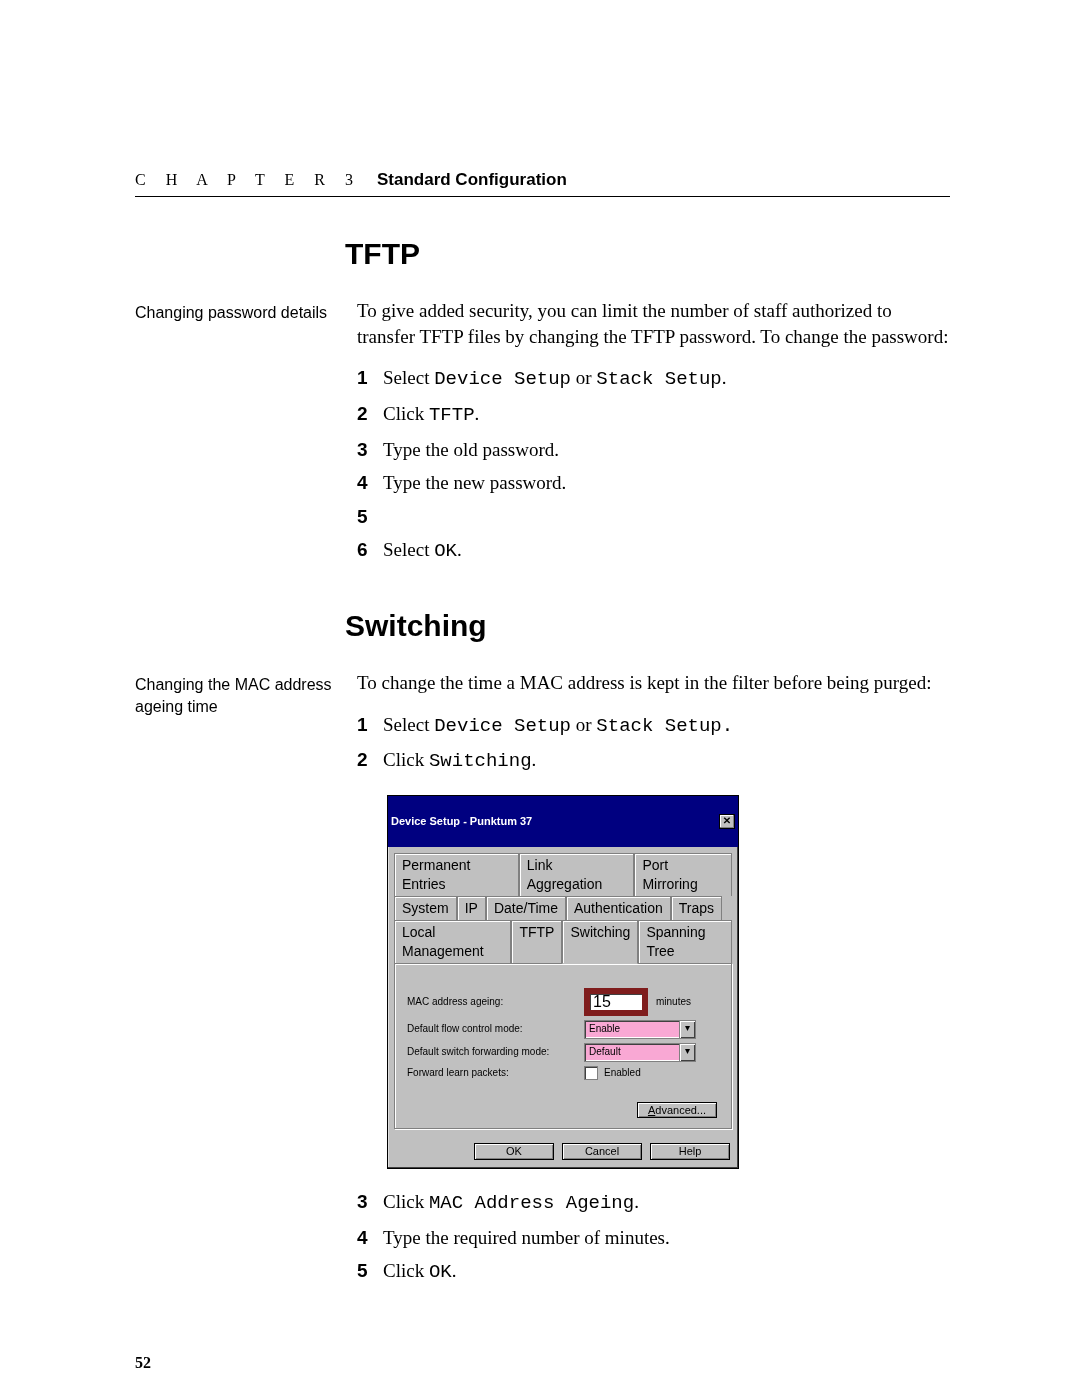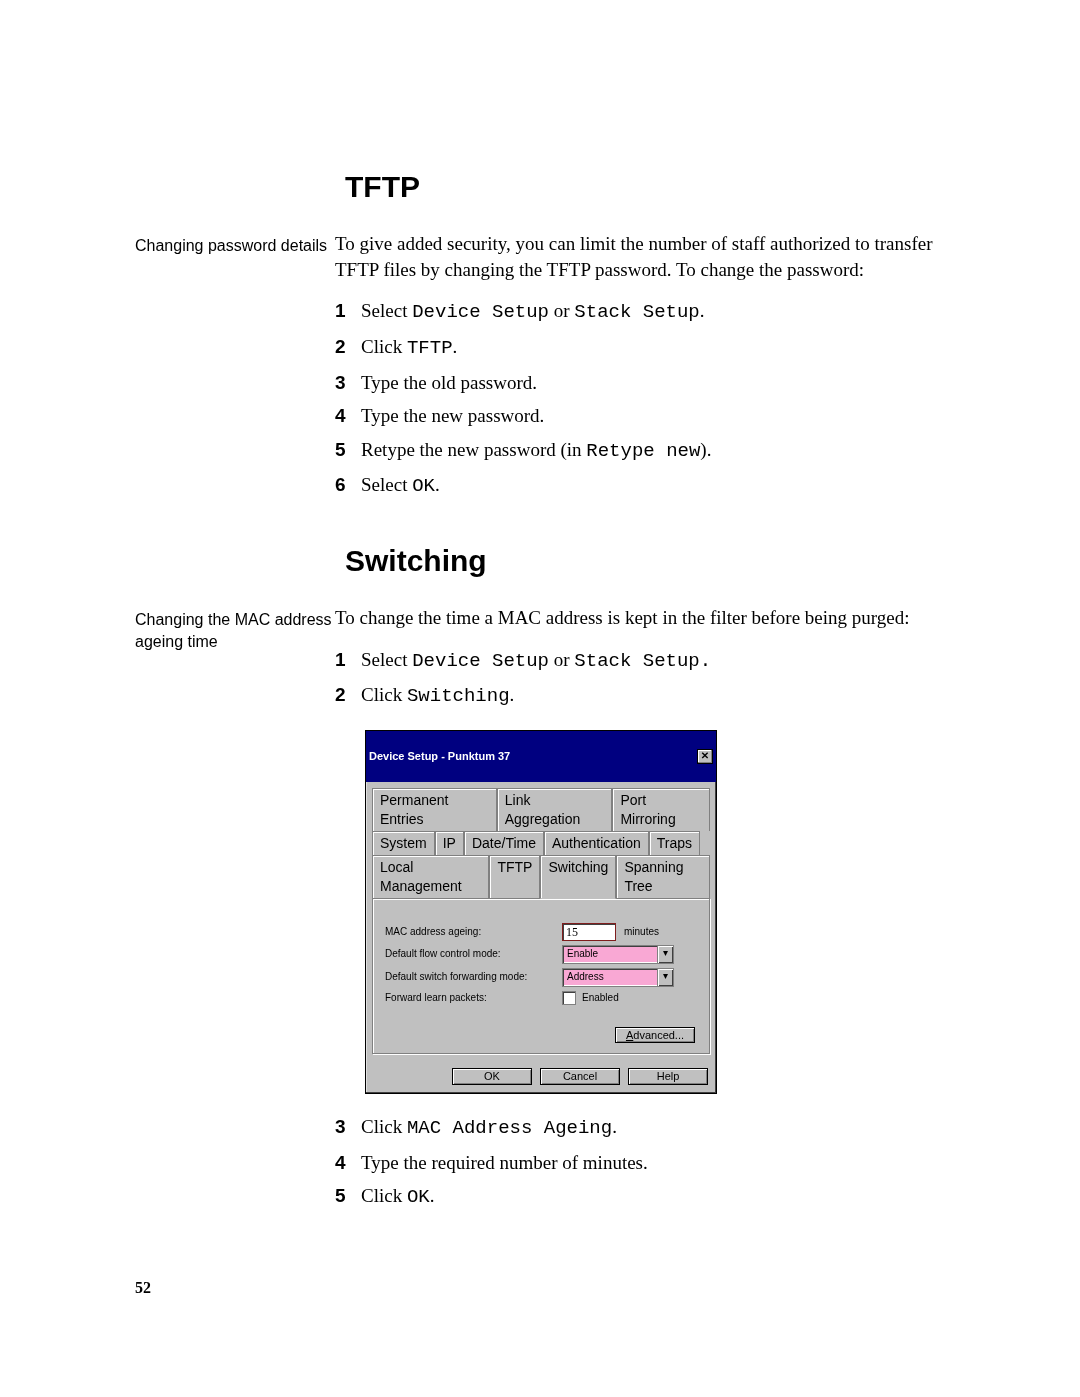--- a/index.html
+++ b/index.html
@@ -28,21 +28,21 @@
     margin-right: 16px;
   }
   .chapter-title {
     font-weight: bold;
     font-family: Arial, Helvetica, sans-serif;
     font-size: 17px;
   }
   .twocol {
     display: grid;
     grid-template-columns: 200px 1fr;
-    column-gap: 0;
+    column-gap: 22px;
     margin-top: 27px;
   }
   .sidenote {
     font-family: Arial, Helvetica, sans-serif;
     font-size: 16px;
     line-height: 1.35;
     padding-top: 4px;
   }
   .body {
     line-height: 1.35;
@@ -146,27 +146,26 @@
   .formrow {
     display: flex;
     align-items: center;
     margin: 4px 0;
     font-size: 10px;
   }
   .formrow .lbl { width: 177px; }
   .txt-input {
     width: 46px;
     height: 16px;
-    border: 1px solid #7f1d1d;
+    border: 6px solid #7f1d1d;
     box-shadow: inset 1px 1px 0 #404040, inset -1px -1px 0 #fff;
     background: #fff;
-    font-size: 12px;
+    font-size: 16px;
     padding: 0 3px;
     line-height: 16px;
-    font-family: Liberation Serif, serif;
   }
   .unit { margin-left: 8px; font-size:10px; }
   .dropdown {
     display: flex;
     width: 110px;
     height: 17px;
     border: 1px solid #808080;
     box-shadow: inset 1px 1px 0 #404040, inset -1px -1px 0 #fff;
     background: #f9a8d4;
     font-size: 10px;
@@ -205,20 +204,24 @@
     font-size: 11px;
     text-align: center;
   }
   .underline-first::first-letter { text-decoration: underline; }
 </style>
 </head>
 <body>
 
 <div class="page">
 
+  <div class="header-line">
+    <span class="chapter-label">C H A P T E R 3</span>
+    <span class="chapter-title">Standard Configuration</span>
+  </div>
 
   <div class="section-wrap">
     <h1 class="section">TFTP</h1>
   </div>
   <div class="twocol">
     <div class="sidenote">Changing password details</div>
     <div class="body">
       <div>To give added security, you can limit the number of staff authorized to transfer TFTP files by changing the TFTP password. To change the password:</div>
       <ol class="steps">
         <li>
@@ -232,21 +235,20 @@
         <li>
             <span class="num">3</span>
             <span>Type the old password.</span>
           </li>
         <li>
             <span class="num">4</span>
             <span>Type the new password.</span>
           </li>
         <li>
             <span class="num">5</span>
-            <span><span>Retype the new password (in </span><span class="code">Retype new</span><span>).</span></span>
           </li>
         <li>
             <span class="num">6</span>
             <span><span>Select </span><span class="code">OK</span><span>.</span></span>
           </li>
       </ol>
     </div>
   </div>
 
   <div class="section-wrap" style="margin-top:36px;">
@@ -302,21 +304,21 @@
             <div class="formrow">
               <span class="lbl">Default flow control mode:</span>
               <span class="dropdown">
                 <span class="dval">Enable</span>
                 <span class="darrow">▾</span>
               </span>
             </div>
             <div class="formrow">
               <span class="lbl">Default switch forwarding mode:</span>
               <span class="dropdown">
-                <span class="dval">Address</span>
+                <span class="dval">Default</span>
                 <span class="darrow">▾</span>
               </span>
             </div>
             <div class="formrow">
               <span class="lbl">Forward learn packets:</span>
               <span class="chk"></span>
               <span>Enabled</span>
             </div>
             <div class="btnrow inner">
               <div class="btn95 underline-first">Advanced...</div>

